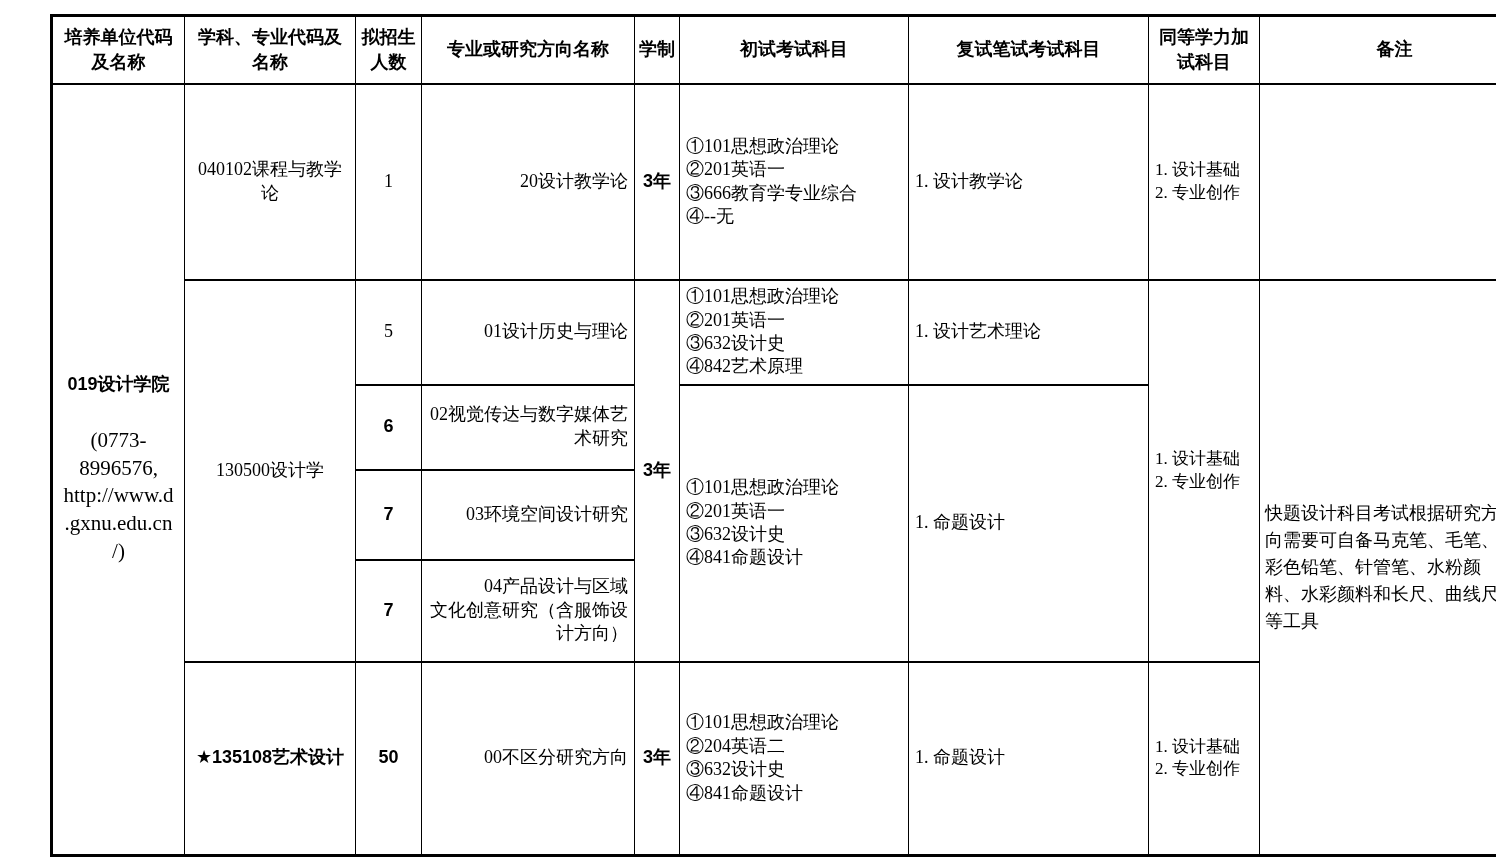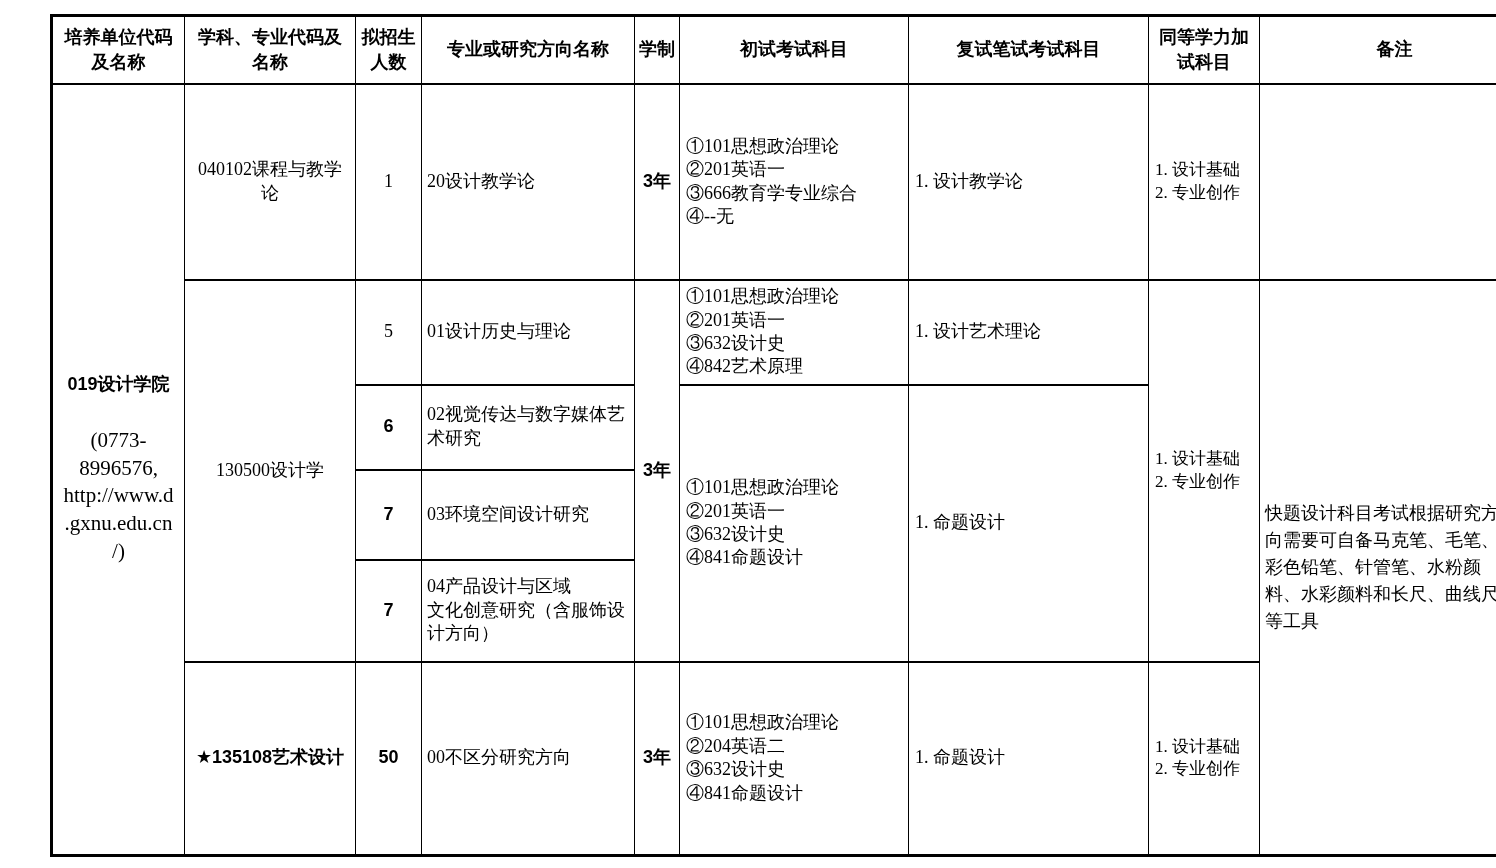--- a/index.html
+++ b/index.html
@@ -26,21 +26,21 @@
   th.th-quota{padding:2px 5px;margin-left:16px;}
   th.th-duration{padding:2px 4px;}
   .tc{text-align:center;}
   .tl{text-align:left;}
   .hei{font-family:"Liberation Sans","DejaVu Sans",sans-serif;font-weight:bold;margin-top:32px;}
   .unit-cell{text-align:center;}
   .unit-name{font-family:Liberation Sans, sans-serif;font-weight:bold;margin-bottom:30px;}
   .contact{line-height:1.32;font-size:21px;}
   .exam-cell{padding-left:6px;line-height:1.3;}
   .remark-cell{line-height:1.5;padding-right:16px;padding-left:5px;}
-  .dir-cell{padding-left:5px;}
+  .dir-cell{padding-left:5px;text-align:right;}
 </style>
 </head>
 <body>
 
 <div class="sheet">
 <table>
   <colgroup>
     <col style="width:133px">
         <col style="width:171px">
         <col style="width:66px">

